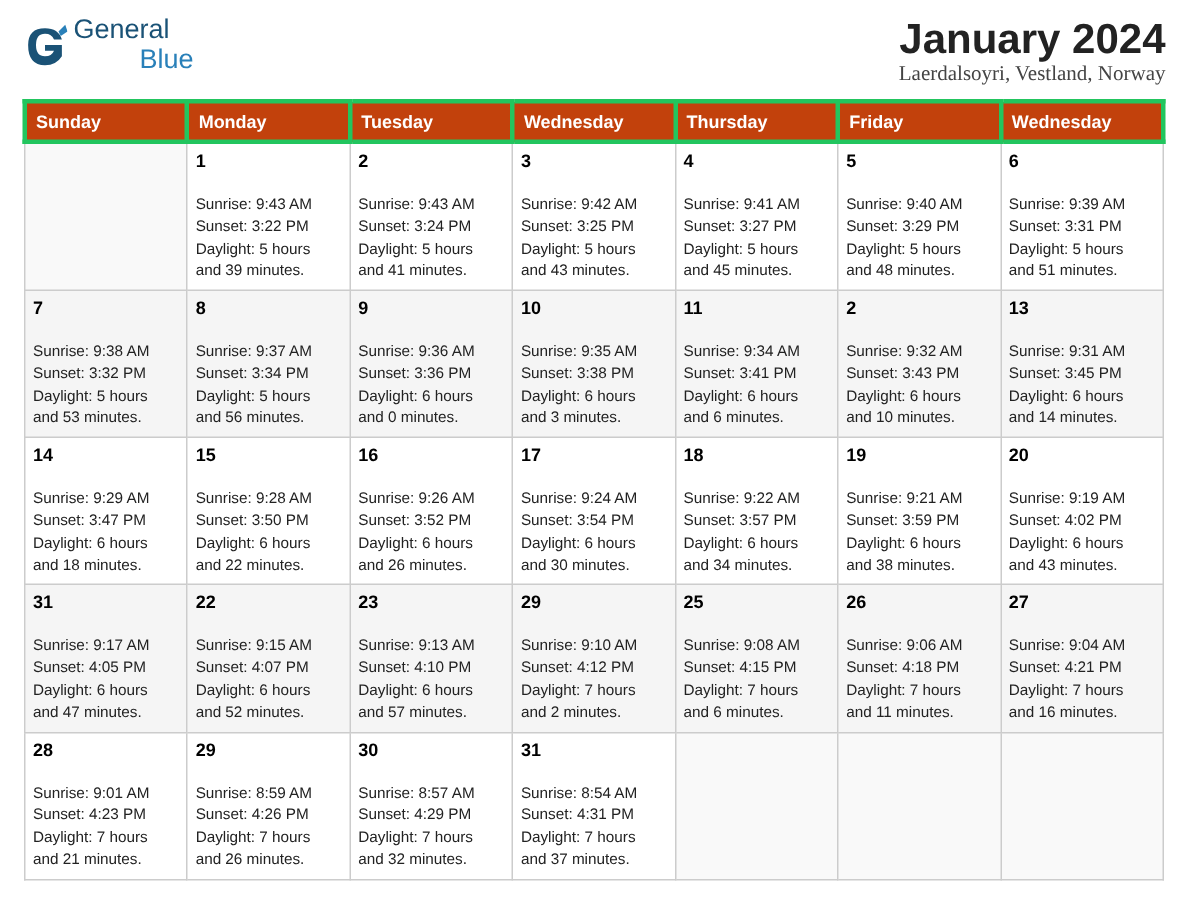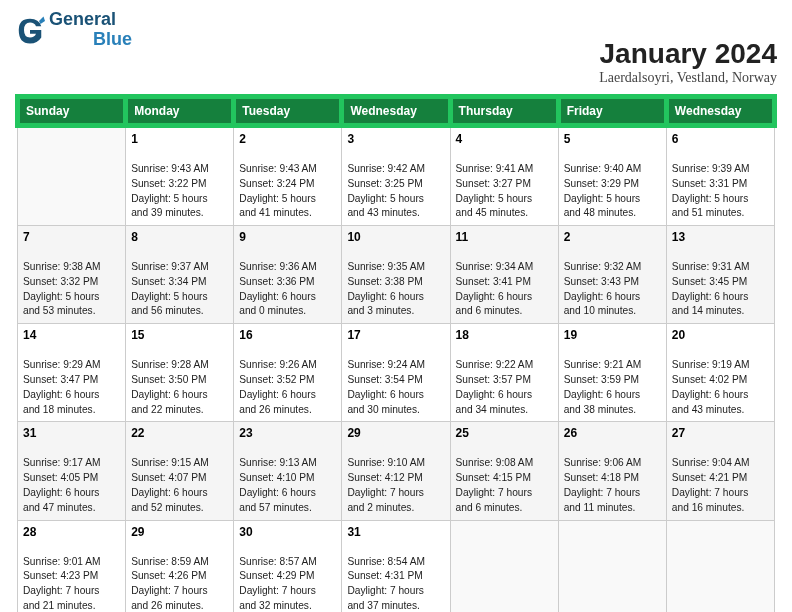--- a/index.html
+++ b/index.html
@@ -20,57 +20,56 @@
       justify-content: space-between;
       align-items: flex-start;
       margin-bottom: 8px;
     }
     .logo {
       display: flex;
       align-items: center;
     }
     .logo-text {
       font-size: 18px;
-      font-weight: bold;
+      font-weight: normal;
       color: #1a5276;
       line-height: 1.1;
     }
     .logo-text .blue { color: #2980b9; margin-left: 44px; }
     .logo-icon {
       width: 30px;
       height: 30px;
       margin-right: 4px;
     }
     .title-block {
       text-align: right;
     }
     .main-title {
       font-size: 28px;
       font-weight: bold;
       color: #222;
-      margin-top: 28px;
     }
     .subtitle {
       font-size: 14px;
       color: #444;
       font-family: Liberation Serif, serif;
     }
     table {
       width: 100%;
       border-collapse: collapse;
       font-size: 11px;
     }
     thead tr th {
-      background-color: #15803d;
+      background-color: #c2410c;
       color: #fff;
       text-align: left;
       padding: 5px 6px;
       font-size: 12px;
       font-weight: bold;
-      border: 5px solid #22c55e;
+      border: 3px solid #22c55e;
     }
     tbody tr td {
       border: 1px solid #ccc;
       vertical-align: top;
       padding: 4px 5px;
       background: #fff;
       height: 78px;
     }
     tbody tr:nth-child(odd) td {
       background: #fff;

